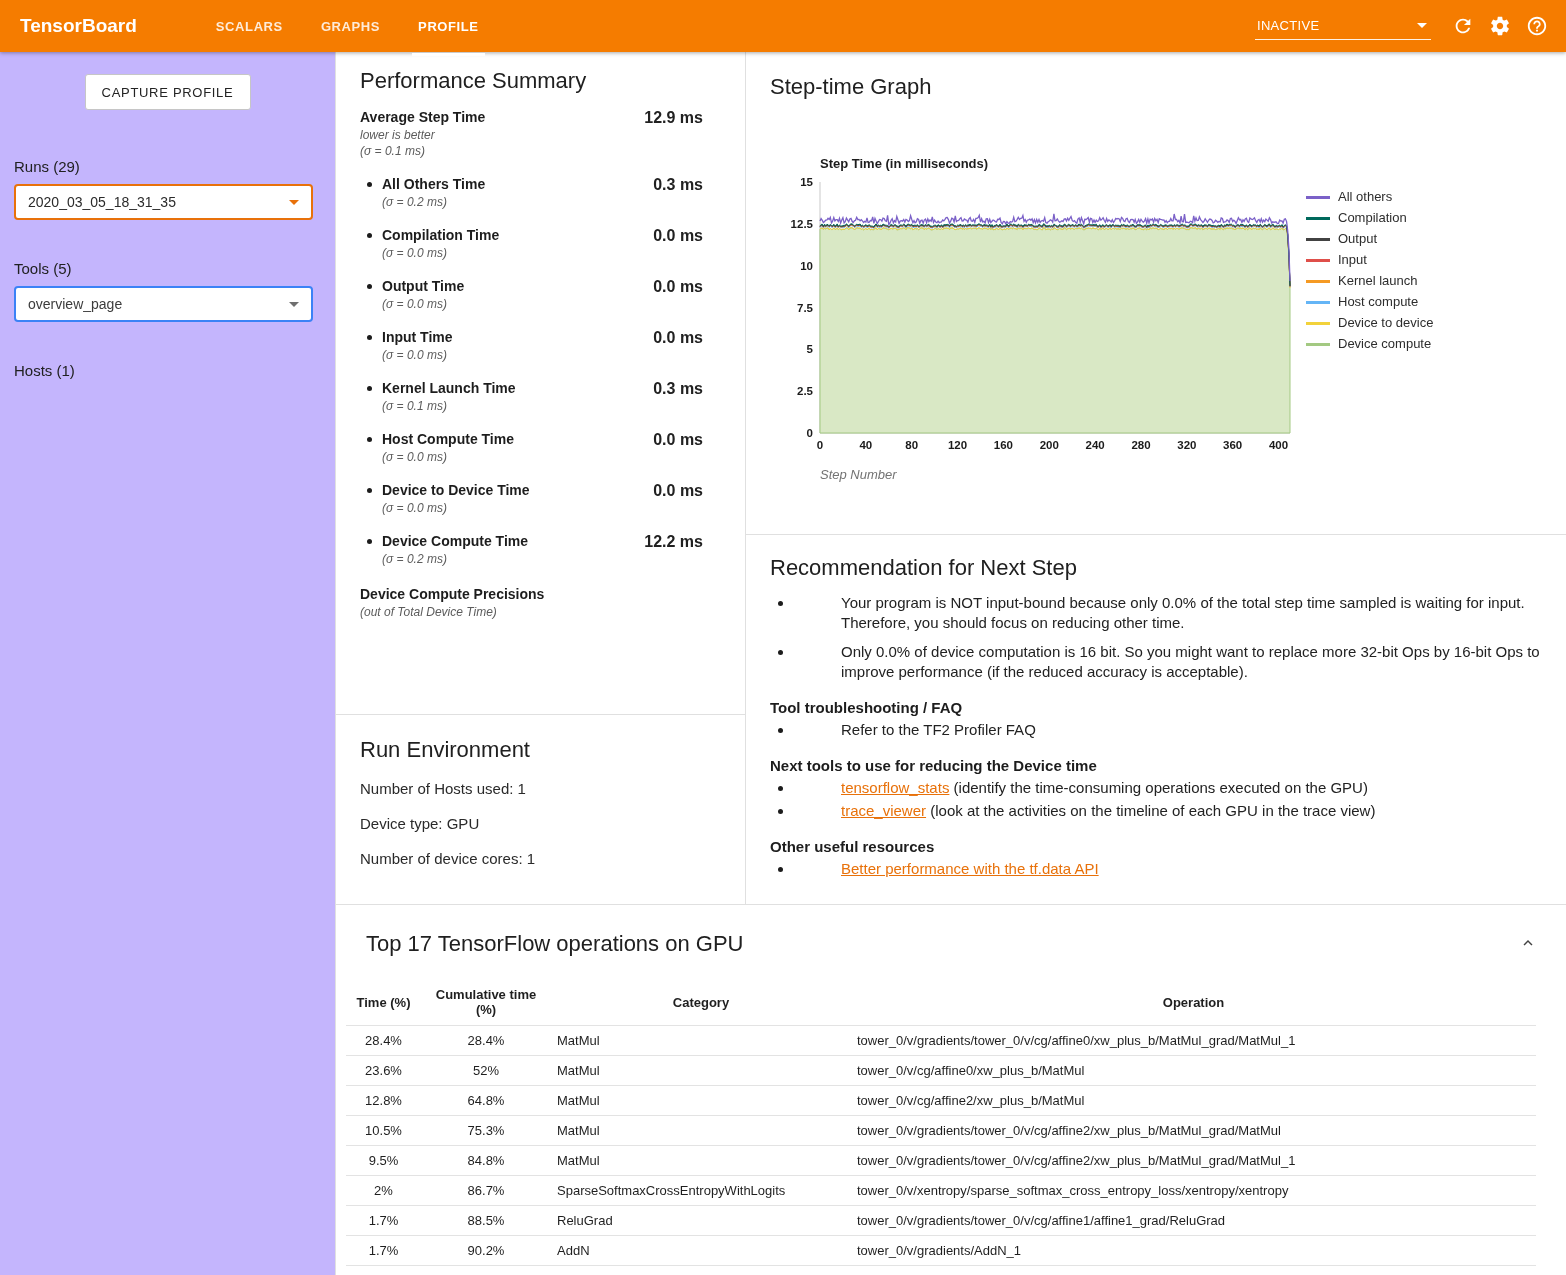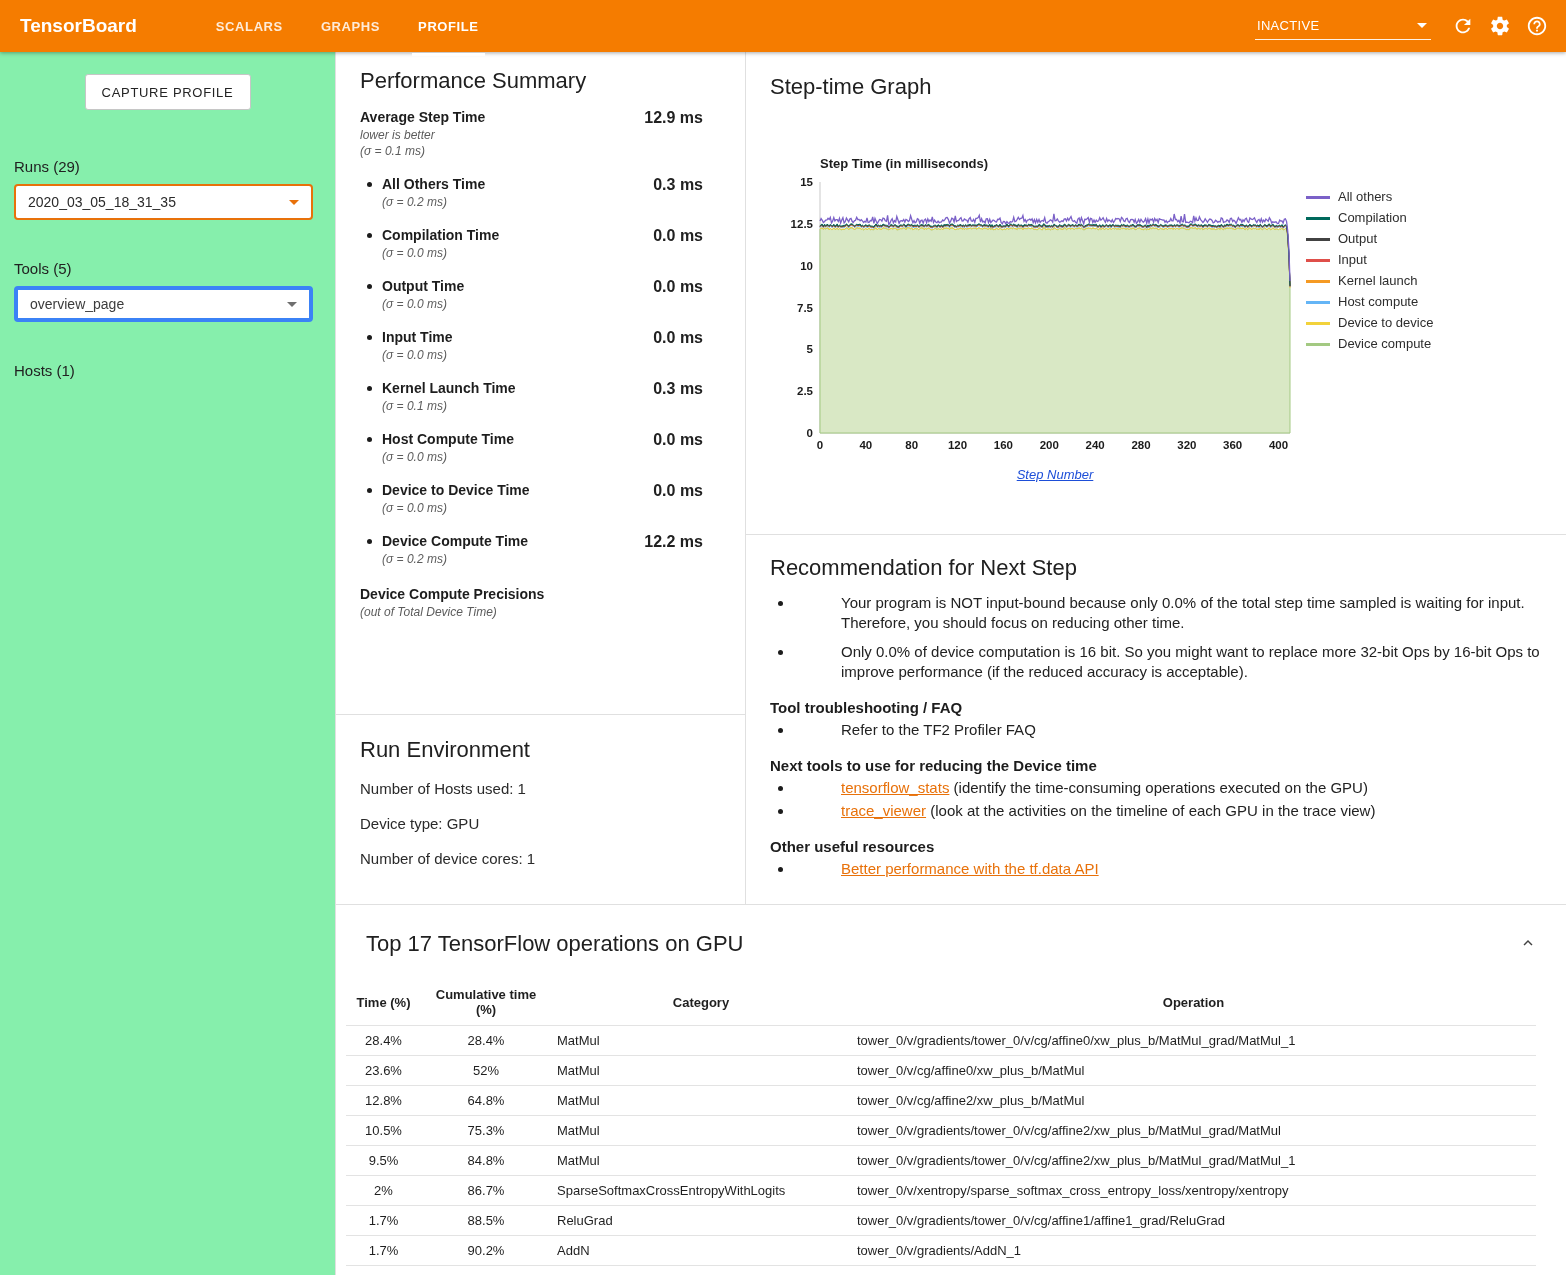--- a/index.html
+++ b/index.html
@@ -13,32 +13,32 @@
   .tab.active{color:#fff;}
   .tab.active::after{content:"";position:absolute;left:13px;right:13px;bottom:0;height:3px;background:#fff;}
   .appbar-right{margin-left:auto;display:flex;align-items:center;gap:11px;}
   .status-select{width:176px;border-bottom:1px solid rgba(255,255,255,.9);display:flex;align-items:center;justify-content:space-between;padding:5px 4px 6px 2px;font-size:13px;letter-spacing:.3px;cursor:pointer;margin-right:8px;}
   .caret{width:0;height:0;border-left:5px solid transparent;border-right:5px solid transparent;border-top:5px solid currentColor;}
   .icon-btn{width:26px;height:26px;display:flex;align-items:center;justify-content:center;cursor:pointer;color:#fff;}
   .icon-btn svg{display:block;}
 
   
   .content{display:flex;height:1223px;}
-  .sidebar{width:335px;flex:none;padding-top:22px;background:#86efac;}
+  .sidebar{width:335px;flex:none;padding-top:22px;background:#c4b5fd;}
   .main{flex:1;min-width:0;border-left:1px solid #e0e0e0;}
   .grid-top{display:flex;border-bottom:1px solid #e0e0e0;}
   .col-left{width:410px;flex:none;border-right:1px solid #e0e0e0;}
   .col-right{flex:1;min-width:0;}
   .section-title{font-size:22px;font-weight:400;color:#202020;}
 
   
   .capture-btn{display:block;margin:0 auto 48px;width:166px;height:36px;background:#fff;border:1px solid #c6c6c6;border-radius:3px;font-family:inherit;font-size:13px;letter-spacing:.7px;color:#232323;cursor:pointer;}
   .side-group{margin-left:14px;margin-bottom:40px;}
   .side-label{font-size:15px;margin-bottom:9px;color:#212121;}
-  .select-box{width:299px;height:36px;border:4px solid #3b82f6;border-radius:4px;background:#fff;display:flex;align-items:center;justify-content:space-between;padding:0 12px;font-size:14px;color:#3c3c3c;cursor:pointer;}
+  .select-box{width:299px;height:36px;border:2px solid #3b82f6;border-radius:4px;background:#fff;display:flex;align-items:center;justify-content:space-between;padding:0 12px;font-size:14px;color:#3c3c3c;cursor:pointer;}
   .select-box .caret{color:#6f6f6f;}
   .select-box.accent{border:2px solid #e8710a;color:#2a2a2a;}
   .select-box.accent .caret{color:#e8710a;}
   .select-box.dim .sel-value{color:#9a9a9a;}
 
   
   .card-perf{height:663px;border-bottom:1px solid #e0e0e0;padding:16px 24px 0;}
   .card-env{height:189px;padding:22px 24px 0;}
   .card-graph{height:483px;border-bottom:1px solid #e0e0e0;padding:22px 24px 0;}
   .card-rec{height:369px;padding:20px 24px 0;}
@@ -57,21 +57,21 @@
 
   
   .env-line{font-size:15px;margin-top:16px;line-height:19px;color:#2a2a2a;}
 
   
   .chart-row{display:flex;margin-top:56px;margin-left:10px;}
   .chart-col{width:512px;flex:none;}
   .chart-title{font-size:13px;font-weight:bold;margin-left:40px;color:#1d1d1d;}
   .chart-svg{display:block;margin-top:6px;}
   svg text{font-family:"Liberation Sans",sans-serif;}
-  .chart-xlabel{font-size:13px;font-style:italic;color:#1d4ed8;width:470px;margin-left:40px;text-align:center;margin-top:12px;text-decoration:underline;}
+  .chart-xlabel{font-size:13px;font-style:italic;color:#737373;width:470px;margin-left:40px;margin-top:12px;}
   .legend{margin-left:14px;margin-top:34px;}
   .legend-item{display:flex;align-items:center;margin-bottom:7px;}
   .legend-swatch{width:24px;height:3px;margin-right:8px;flex:none;}
   .legend-label{font-size:13px;color:#2d2d2d;line-height:14px;}
 
   
   .rec-bullets{margin-top:12px;}
   .rec-item{display:flex;font-size:15px;line-height:20px;margin-top:9px;color:#222;gap:48px;}
   .rec-item .m-bullet{margin:8px 10px 0 8px;}
   .rec-head{font-size:15px;font-weight:bold;margin-top:16px;line-height:19px;color:#1d1d1d;}

